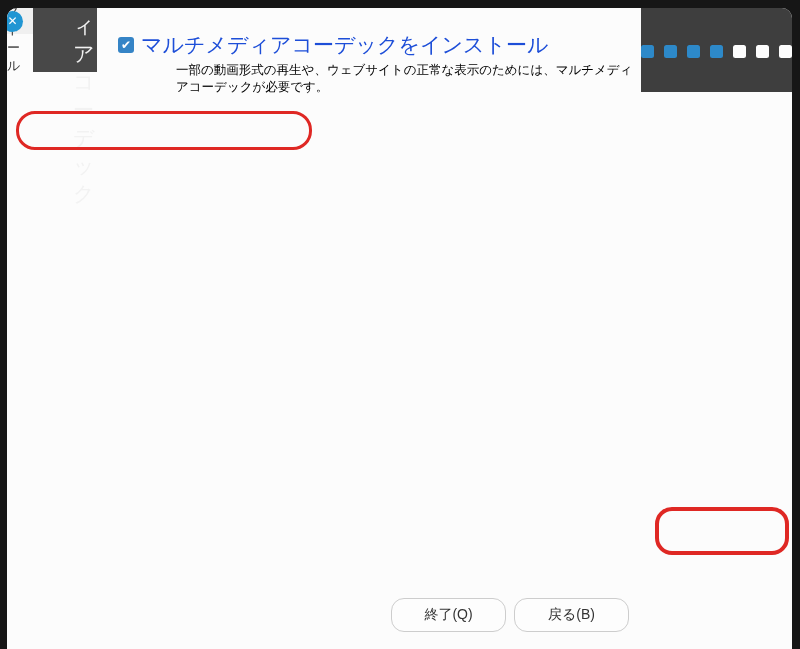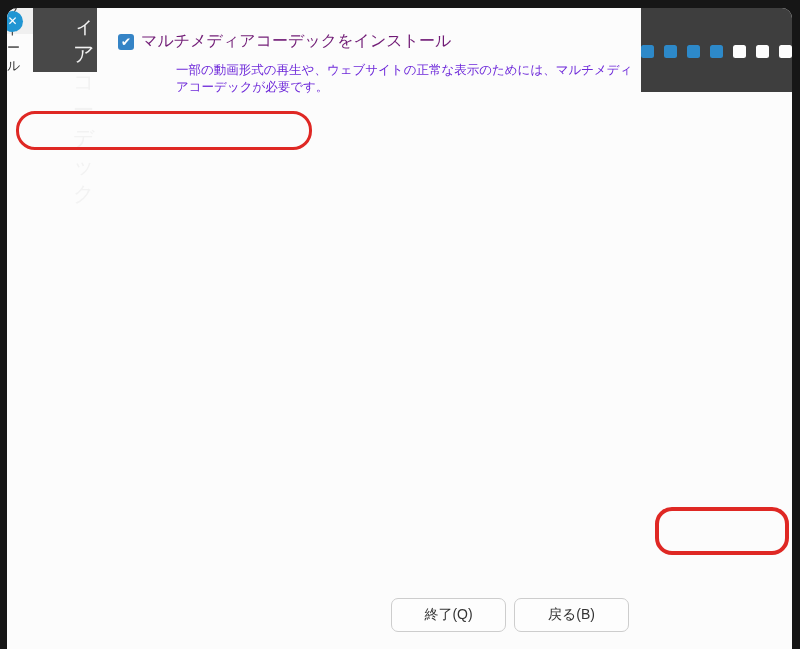--- a/index.html
+++ b/index.html
@@ -68,34 +68,34 @@
     position:absolute;left:21px;top:23px;
     display:flex;align-items:center;gap:7px;cursor:default;
   }
   .checkbox{
     width:16px;height:16px;border-radius:3px;
     background:#3584c6;
     display:flex;align-items:center;justify-content:center;
     color:#fff;font-size:12px;line-height:1;
   }
   .checkbox-label{
-    font-size:16px;color:#701a75;font-family:Liberation Mono, monospace;
+    font-size:21px;color:#1d4ed8;font-family:Liberation Mono, monospace;
   }
   .description{
     position:absolute;left:79px;top:54px;
-    font-size:12.5px;color:#6d28d9;
+    font-size:12.5px;color:#000000;
   }
   .button-row{
     position:absolute;right:12px;bottom:17px;
     display:flex;gap:8px;
   }
   .btn{
     width:115px;height:34px;
     background:#fdfdfd;
-    border:1px solid #cdcdcd;border-radius:7px;
+    border:1px solid #cdcdcd;border-radius:13px;
     font-size:14px;color:#333;
     font-family:"Liberation Sans","DejaVu Sans",sans-serif;
     display:flex;align-items:center;justify-content:center;
     cursor:default;
   }
   
   .footer{
     height:84px;flex:0 0 84px;
     background:var(--footer-bg);
     display:flex;align-items:center;justify-content:center;

